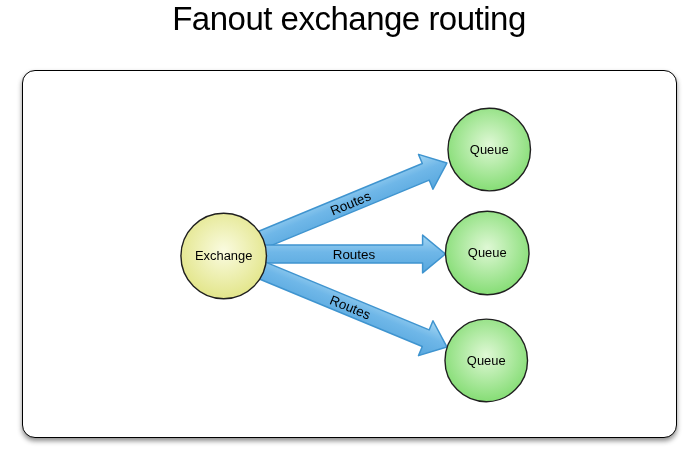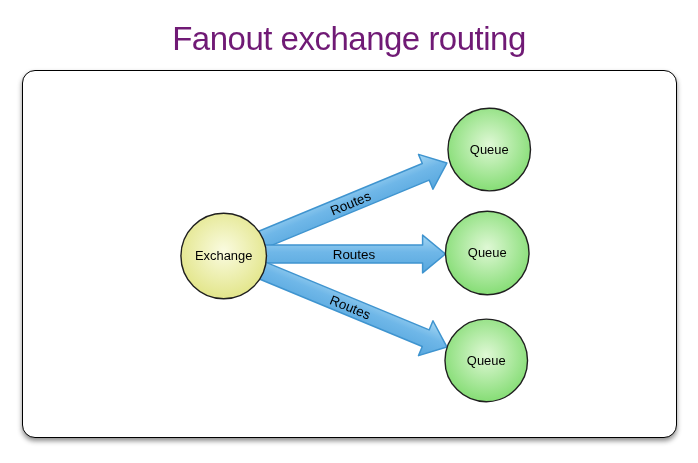--- a/index.html
+++ b/index.html
@@ -10,28 +10,28 @@
   }
   .page {
     position: relative;
     width: 698px;
     height: 463px;
     background: #ffffff;
     overflow: hidden;
   }
   .title {
     position: absolute;
-    top: 20px;
+    top: 0;
     left: 0;
     width: 100%;
     margin: 0;
     text-align: center;
     font-size: 33px;
     font-weight: 400;
-    color: #701a75;
+    color: #000000;
     letter-spacing: -0.5px;
   }
   .canvas {
     position: absolute;
     left: 22px;
     top: 70px;
     width: 655px;
     height: 368px;
     box-sizing: border-box;
     background: #ffffff;

